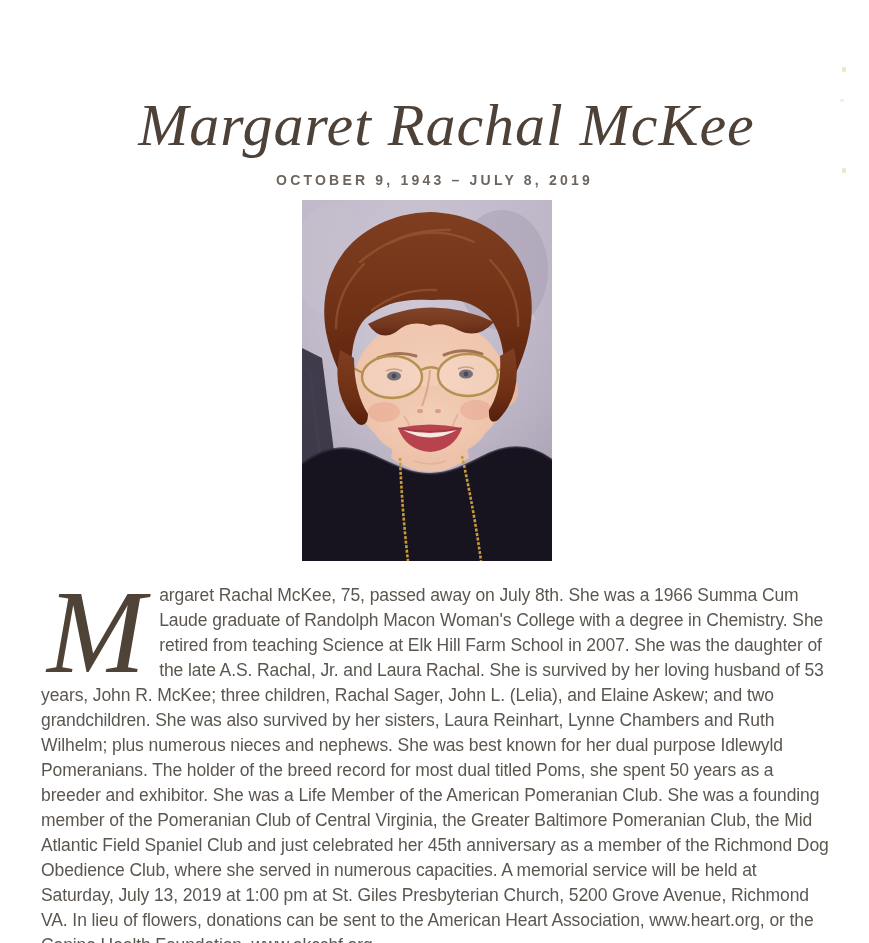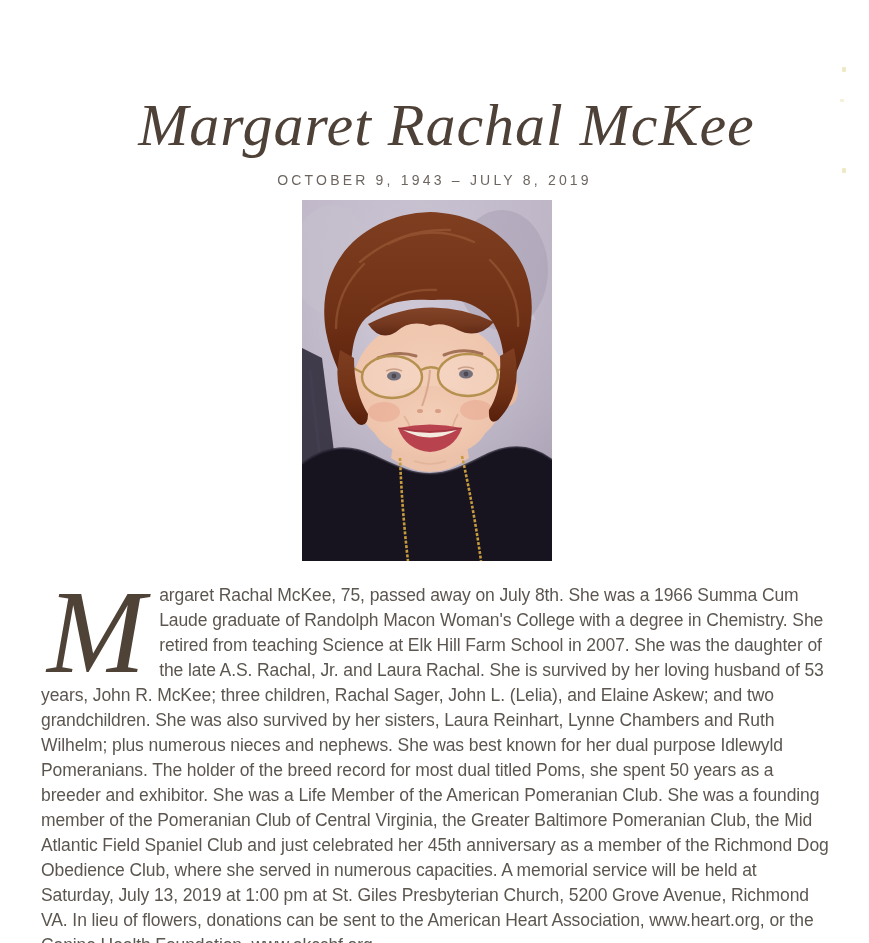--- a/index.html
+++ b/index.html
@@ -30,21 +30,21 @@
     font-size:60px;
     line-height:66px;
     letter-spacing:1px;
     color:var(--c-title);
   }
   .life-dates{
     position:absolute;
     top:172px;left:0;width:100%;
     text-align:center;
     font-size:14px;
-    font-weight:400;
+    font-weight:700;
     letter-spacing:3.2px;
     color:var(--c-dates);
   }
   .portrait{
     position:absolute;
     top:200px;left:302px;
     width:250px;height:361px;
     margin:0;
     overflow:hidden;
   }

